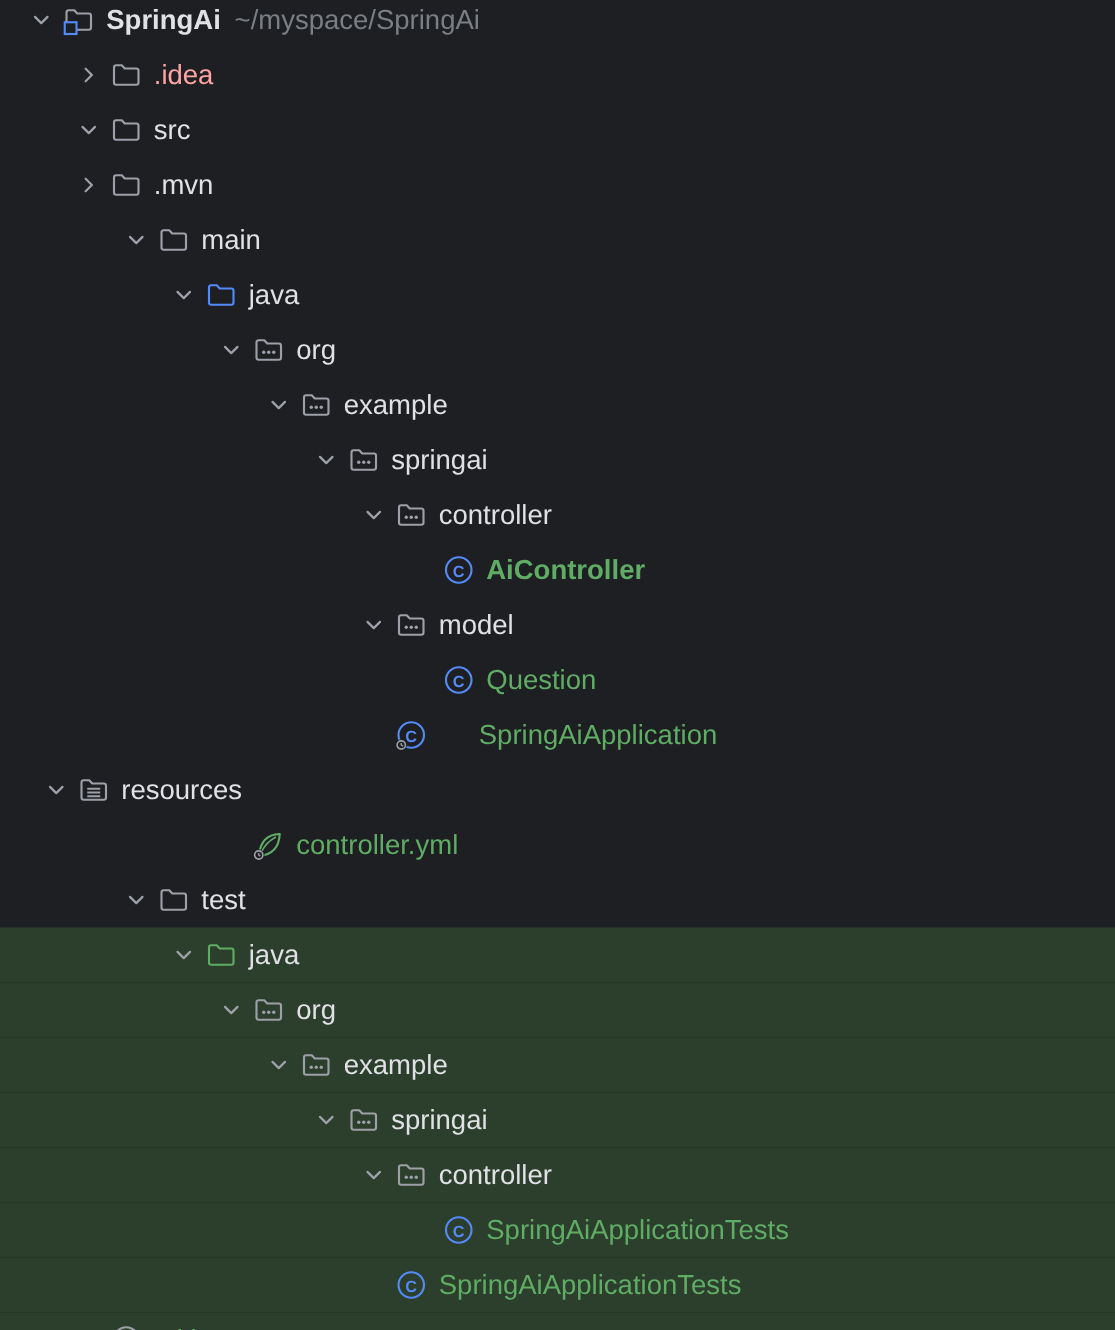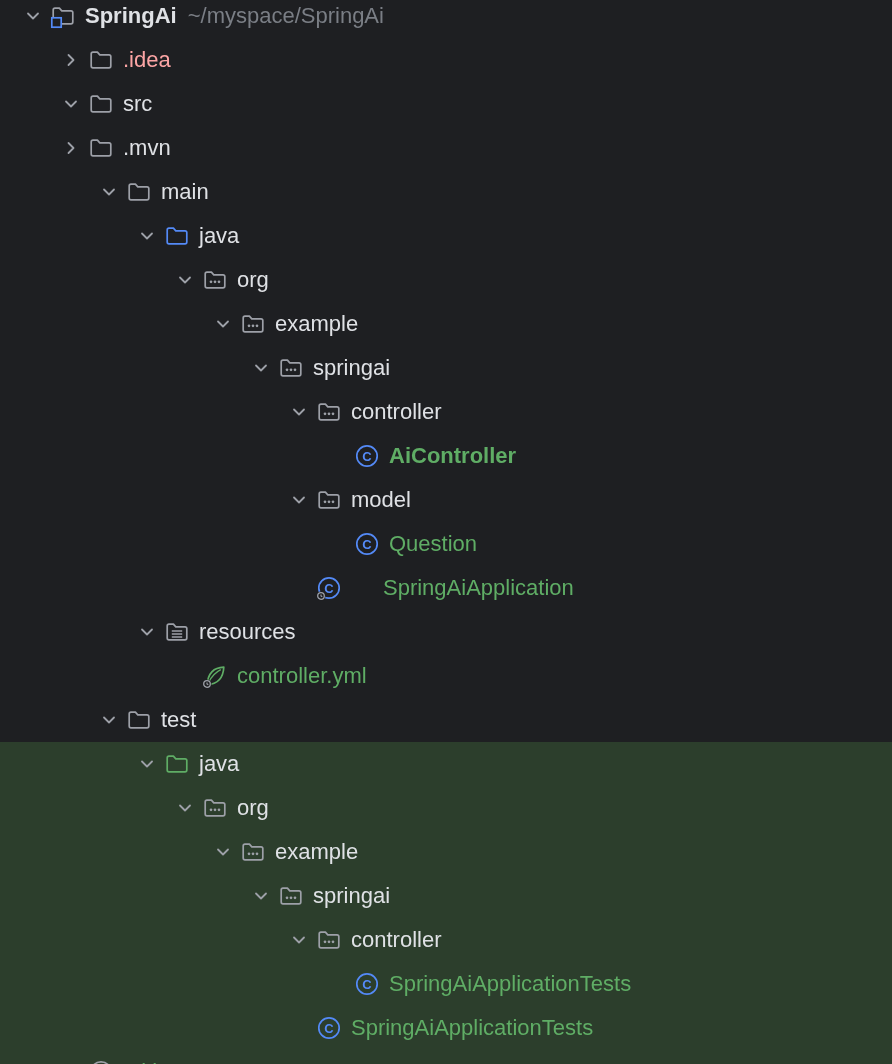--- a/index.html
+++ b/index.html
@@ -224,21 +224,21 @@
         <svg width="26" height="26" viewBox="0 0 26 26" fill="none" xmlns="http://www.w3.org/2000/svg">
           <circle cx="13" cy="13" r="10.2" stroke="#548AF7" stroke-width="1.7"></circle>
           <text x="13" y="13.8" text-anchor="middle" dominant-baseline="central" font-family="Liberation Sans, sans-serif" font-size="13" font-weight="700" fill="#548AF7">C</text>
           <circle cx="5" cy="21" r="4.6" fill="#1E1F22"></circle>
           <circle cx="5" cy="21" r="3.3" stroke="#9DA0A8" stroke-width="1.3" fill="#1E1F22"></circle>
           <path d="M5 19.4 V21 L6.3 21.9" stroke="#9DA0A8" stroke-width="1.1"></path>
         </svg>
       </span>
       <span class="label" style="color: rgb(95, 173, 101); margin-left: 32px;">SpringAiApplication</span>
     </div>
-    <div class="row" style="padding-left: 130px;">
+    <div class="row" style=" margin-left: 28px;">
       <span class="chevron">
         <svg width="22" height="22" viewBox="0 0 22 22" fill="none" xmlns="http://www.w3.org/2000/svg">
           <path d="M6 8.5 L11 13.5 L16 8.5" stroke="#9DA0A8" stroke-width="1.8" stroke-linecap="round" stroke-linejoin="round"></path>
         </svg>
       </span>
       <span class="icon">
         <svg width="26" height="26" viewBox="0 0 26 26" fill="none" xmlns="http://www.w3.org/2000/svg">
           <path d="M3.2 7 C3.2 6 4 5.2 5 5.2 H9.4 L11.8 7.8 H21 C22 7.8 22.8 8.6 22.8 9.6 V19 C22.8 20 22 20.8 21 20.8 H5 C4 20.8 3.2 20 3.2 19 Z" stroke="#9DA0A8" stroke-width="1.7" stroke-linejoin="round"></path>
           <path d="M7.8 12 H18.2 M7.8 15 H18.2 M7.8 18 H18.2" stroke="#9DA0A8" stroke-width="1.5"></path>
         </svg>

